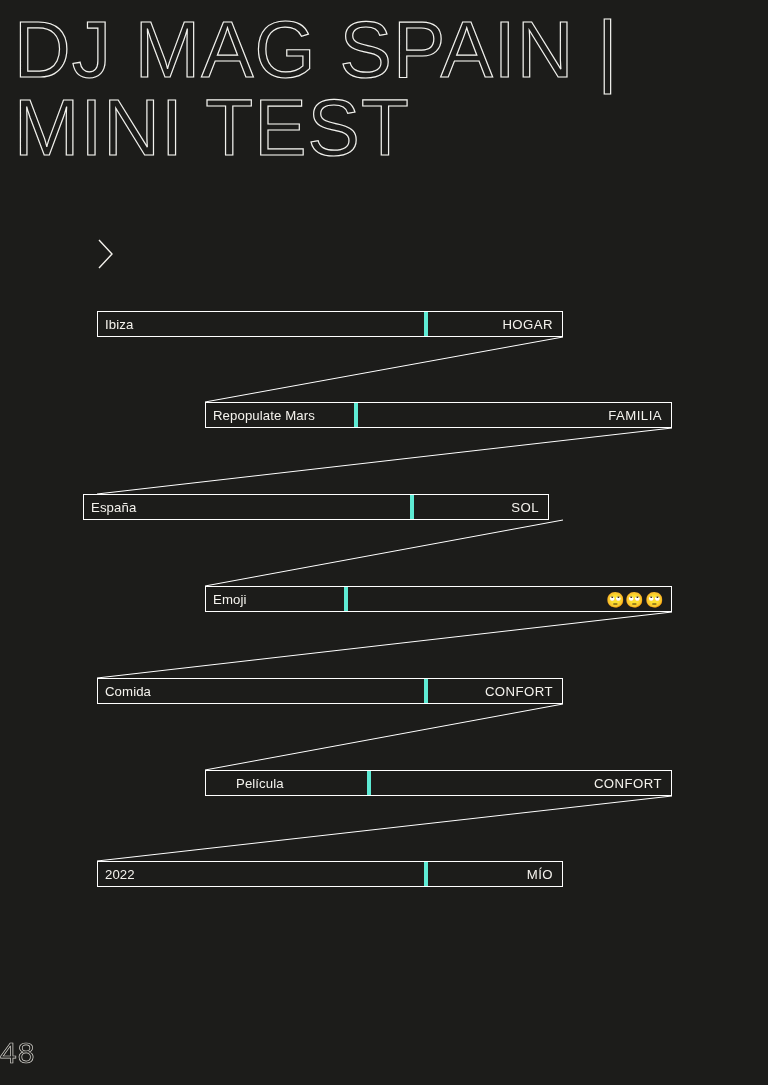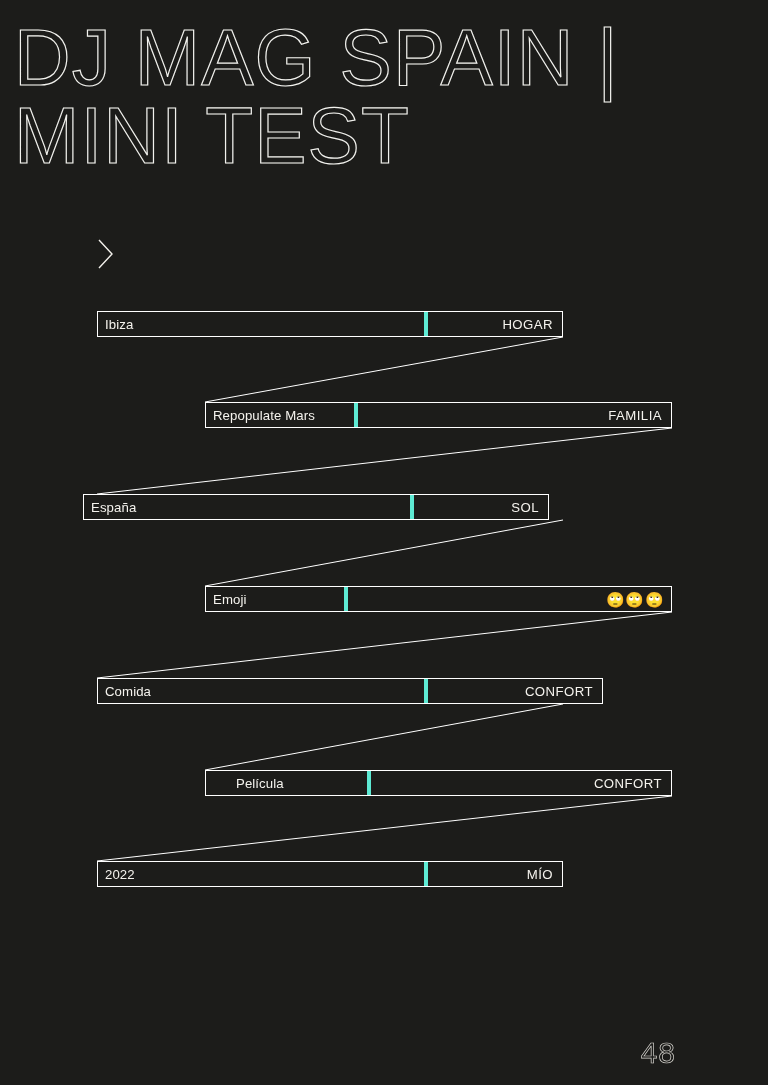--- a/index.html
+++ b/index.html
@@ -13,21 +13,21 @@
     font-family: "Liberation Sans", sans-serif;
     color: #ffffff;
     overflow: hidden;
     position: relative;
   }
 
   
   .title-block {
     position: absolute;
     left: 14px;
-    top: 16px;
+    top: 8px;
     width: 740px;
   }
   .title-line {
     font-family: "Liberation Sans", sans-serif;
     font-weight: 100;
     font-size: 74px;
     line-height: 78px;
     letter-spacing: 1px;
     color: #ffffff;
     white-space: nowrap;
@@ -112,21 +112,21 @@
     padding-right: 6px;
     line-height: 1;
   }
 
   
   .page-num {
     position: absolute;
     left: 0;
     top: 1036px;
     width: 676px;
-    text-align: right;
+    text-align: left;
     font-size: 30px;
     font-weight: 100;
     letter-spacing: 1px;
     color: transparent;
     -webkit-text-stroke: 0.7px #d8d6d0;
   }
 </style>
 </head>
 <body>
 
@@ -162,21 +162,21 @@
       <div class="qa-answer">FAMILIA</div>
     </div>
     <div class="qa-row" style="left: 83px; top: 494px; width: 466px;">
       <div class="qa-prompt" style="width: 330px;">España</div>
       <div class="qa-answer">SOL</div>
     </div>
     <div class="qa-row" style="left: 205px; top: 586px; width: 467px;">
       <div class="qa-prompt" style="width: 142px;">Emoji</div>
       <div class="qa-answer emoji">🙄🙄🙄</div>
     </div>
-    <div class="qa-row" style="left: 97px; top: 678px; width: 506px;">
+    <div class="qa-row" style="left: 97px; top: 678px; width: 466px;">
       <div class="qa-prompt" style="width: 330px;">Comida</div>
       <div class="qa-answer">CONFORT</div>
     </div>
     <div class="qa-row" style="left: 205px; top: 770px; width: 467px; padding-left: 23px;">
       <div class="qa-prompt" style="width: 142px;">Película</div>
       <div class="qa-answer">CONFORT</div>
     </div>
     <div class="qa-row" style="left: 97px; top: 861px; width: 466px;">
       <div class="qa-prompt" style="width: 330px;">2022</div>
       <div class="qa-answer">MÍO</div>

